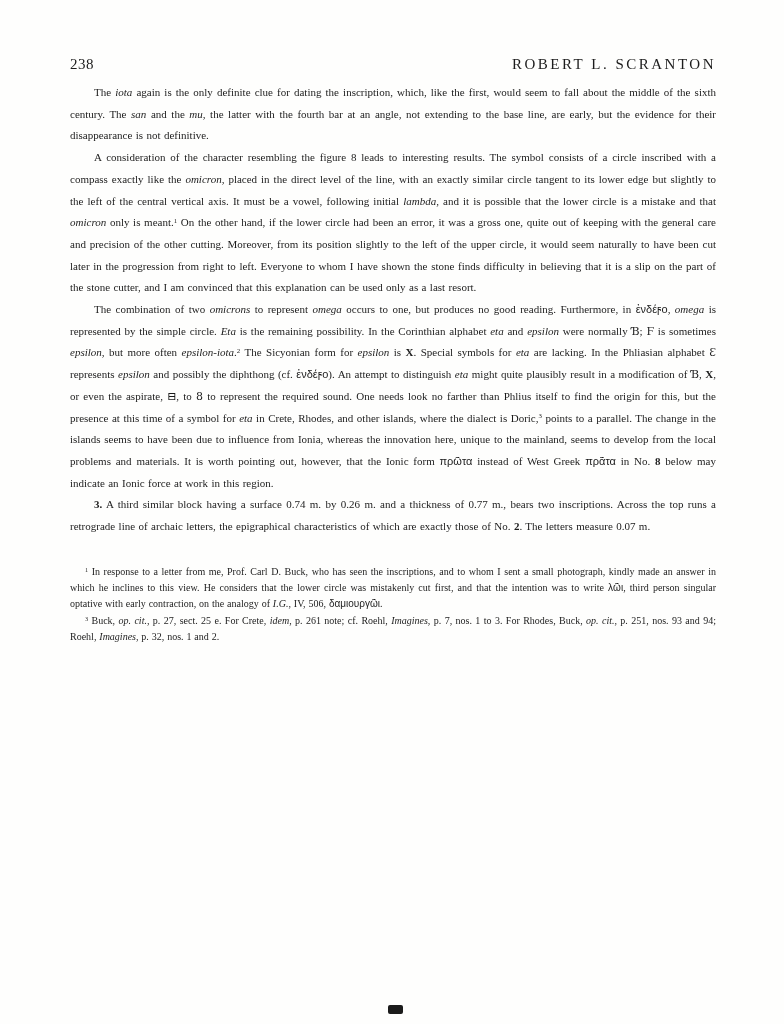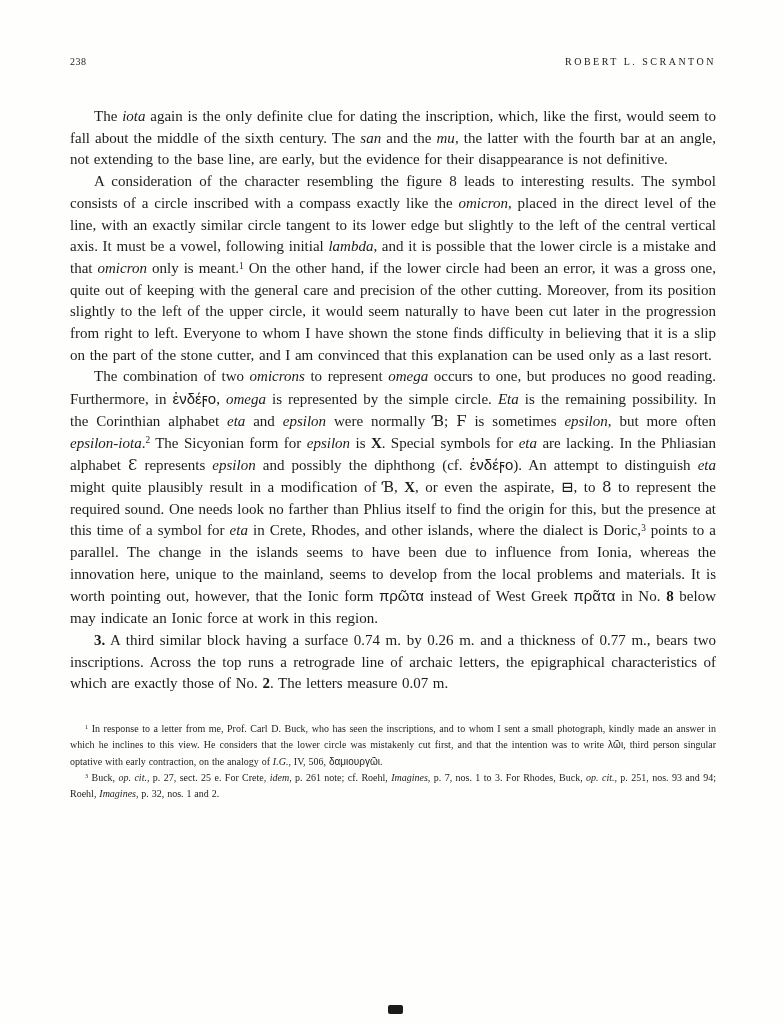--- a/index.html
+++ b/index.html
@@ -14,39 +14,39 @@
     background: #fefefd;
     font-family: "Liberation Serif", "DejaVu Serif", serif;
     color: #1c1c1c;
     box-sizing: border-box;
     padding: 56px 68px 0 70px;
     overflow: hidden;
   }
   .page-header {
     position: relative;
     height: 22px;
-    margin-bottom: 28px;
-    font-size: 10px;
+    margin-bottom: 4px;
+    font-size: 15px;
   }
   .pagenum {
     position: absolute;
     left: 0;
     top: 0;
     letter-spacing: 0.5px;
   }
   .running-title {
     position: absolute;
     left: 0;
     right: 0;
     top: 0;
     text-align: right;
     letter-spacing: 2.5px;
   }
   .body-text {
-    font-size: 15px;
+    font-size: 11px;
     line-height: 21.7px;
     text-align: justify;
     word-spacing: 0.06em;
   }
   .para {
     margin: 0;
     text-indent: 24px;
   }
   .footnotes {
     margin-top: 26px;

